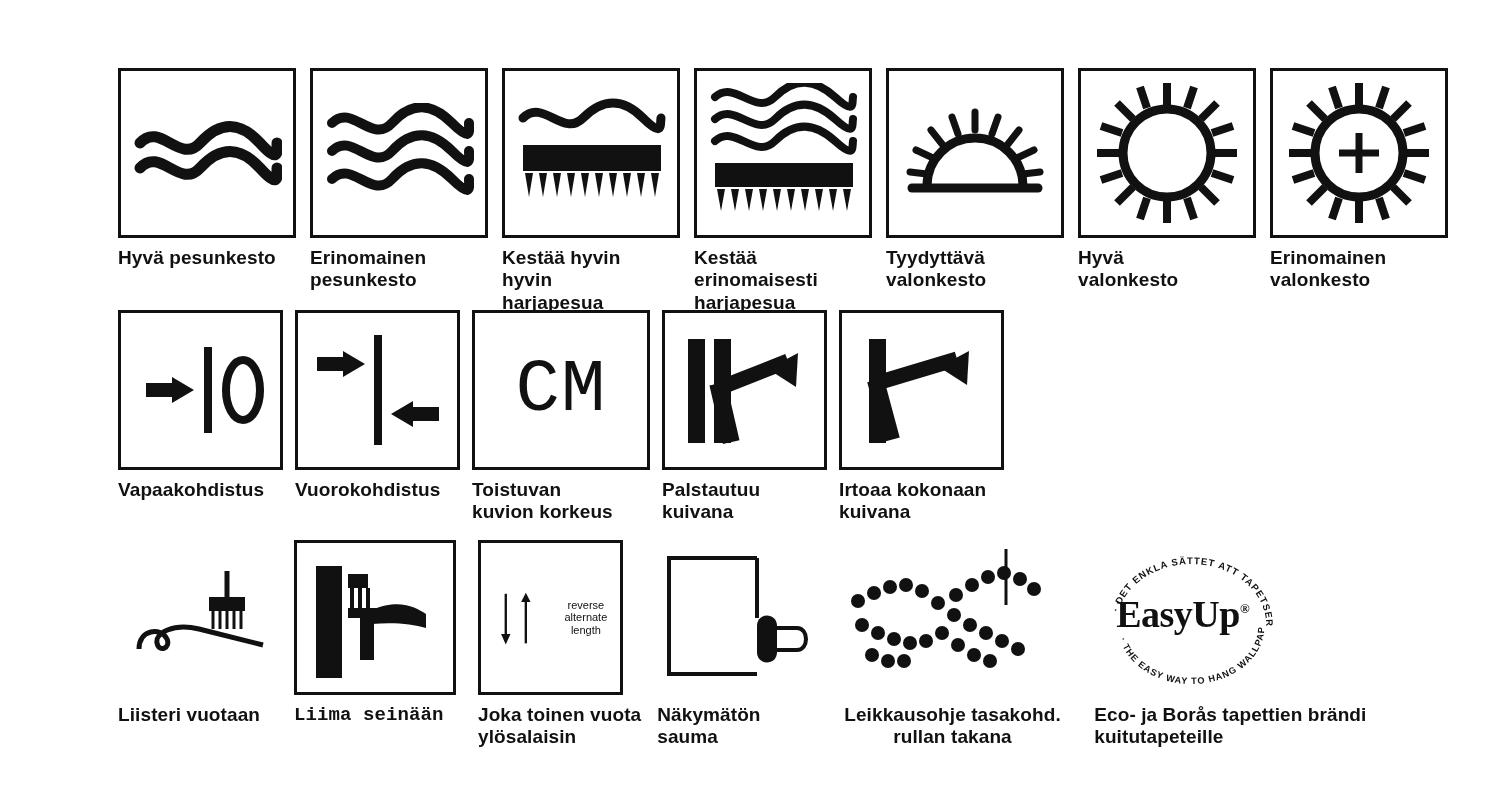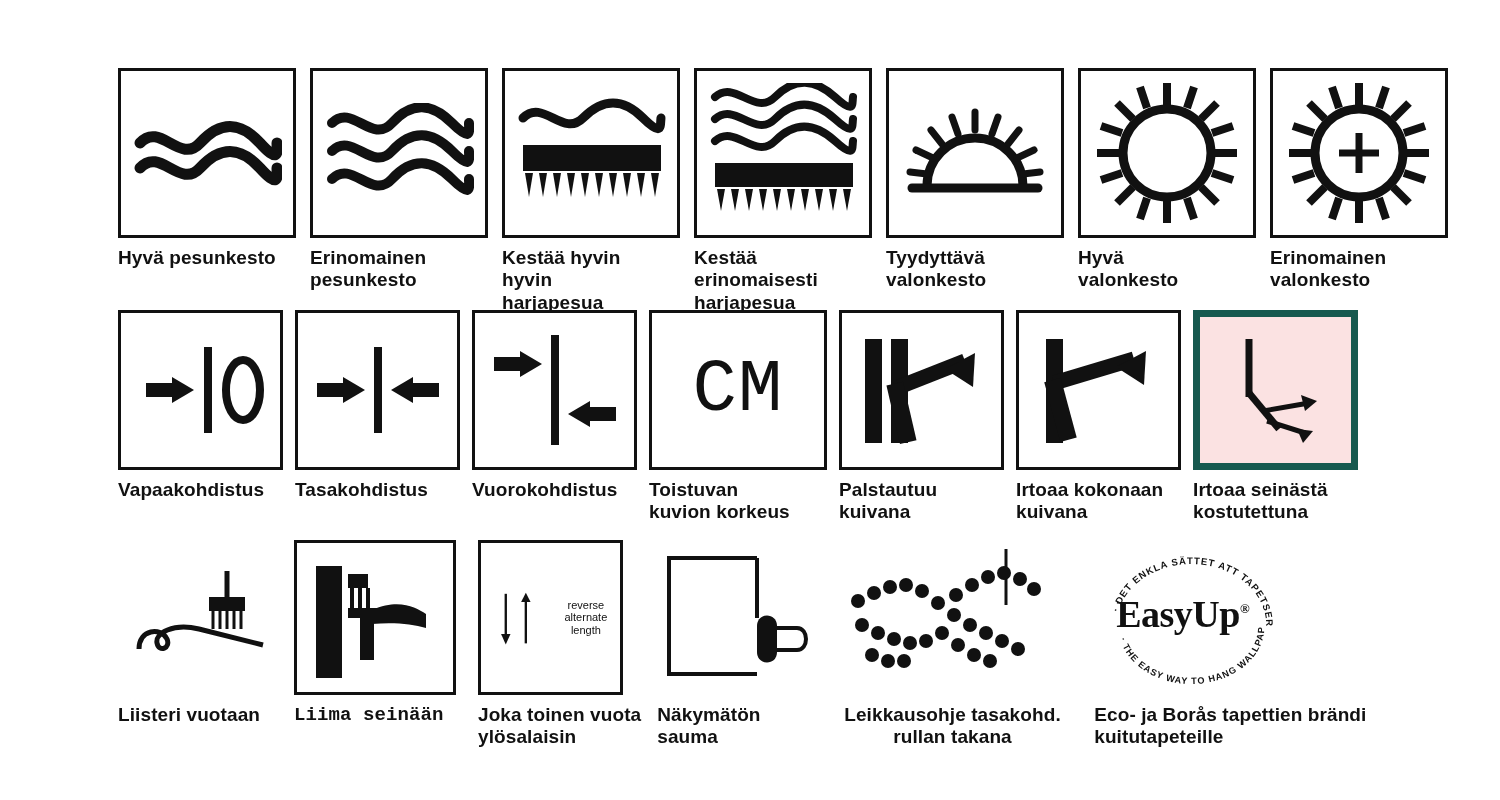--- a/index.html
+++ b/index.html
@@ -251,34 +251,20 @@
             <rect x="20" y="48" width="26" height="14"></rect>
             <polygon points="46,42 68,55 46,68"></polygon>
           </g>
           <line x1="82" y1="12" x2="82" y2="98" stroke="#111" stroke-width="8"></line>
           <ellipse cx="117" cy="55" rx="17" ry="30" fill="none" stroke="#111" stroke-width="8"></ellipse>
         </svg>
       </div>
       <div class="label">Vapaakohdistus</div>
     </div>
 
-    <div class="cell gapA">
-      <div class="box b2">
-        <svg width="150" height="110" viewBox="0 0 150 110">
-          <g fill="#111">
-            <rect x="14" y="48" width="26" height="14"></rect>
-            <polygon points="40,42 62,55 40,68"></polygon>
-            <rect x="110" y="48" width="26" height="14"></rect>
-            <polygon points="110,42 88,55 110,68"></polygon>
-          </g>
-          <line x1="75" y1="12" x2="75" y2="98" stroke="#111" stroke-width="8"></line>
-        </svg>
-      </div>
-      <div class="label">Tasakohdistus</div>
-    </div>
 
     <div class="cell gapA">
       <div class="box b2">
         <svg width="150" height="130" viewBox="0 0 150 130">
           <g fill="#111">
             <rect x="14" y="32" width="26" height="14"></rect>
             <polygon points="40,26 62,39 40,52"></polygon>
             <rect x="110" y="82" width="26" height="14"></rect>
             <polygon points="110,76 88,89 110,102"></polygon>
           </g>
@@ -316,34 +302,20 @@
           <rect x="22" y="14" width="17" height="104" fill="#111"></rect>
           <path d="M30 58 L110 34" stroke="#111" stroke-width="15" fill="none"></path>
           <polygon points="122,26 120,60 92,42" fill="#111"></polygon>
           <rect x="28" y="54" width="17" height="62" fill="#111" transform="rotate(-15 36 85)"></rect>
         </svg>
       </div>
       <div class="label">Irtoaa kokonaan
 kuivana</div>
     </div>
 
-    <div class="cell">
-      <div class="box pinkbox b2">
-        <svg width="150" height="130" viewBox="0 0 150 130">
-          <line x1="48" y1="14" x2="48" y2="72" stroke="#111" stroke-width="7"></line>
-          <line x1="48" y1="68" x2="78" y2="104" stroke="#111" stroke-width="7"></line>
-          <path d="M62 86 L108 78" stroke="#111" stroke-width="5" fill="none"></path>
-          <path d="M66 96 L104 108" stroke="#111" stroke-width="5" fill="none"></path>
-          <path d="M100 70 L116 76 L104 86 Z" fill="#111"></path>
-          <path d="M96 104 L112 106 L102 118 Z" fill="#111"></path>
-        </svg>
-      </div>
-      <div class="label">Irtoaa seinästä
-kostutettuna</div>
-    </div>
   </div>
 
   <div class="row" id="row3">
 
     <div class="cell" style="margin-right:6px;width:170px;">
       <div class="box nobox b3">
         <svg width="160" height="130" viewBox="0 0 160 130">
           <path d="M18 96 C18 76, 40 74, 46 86 C50 95, 38 100, 36 90 C34 80, 52 70, 78 76 L142 92" fill="none" stroke="#111" stroke-width="5"></path>
           <rect x="88" y="44" width="36" height="14" fill="#111"></rect>
           <line x1="106" y1="18" x2="106" y2="44" stroke="#111" stroke-width="5"></line>

